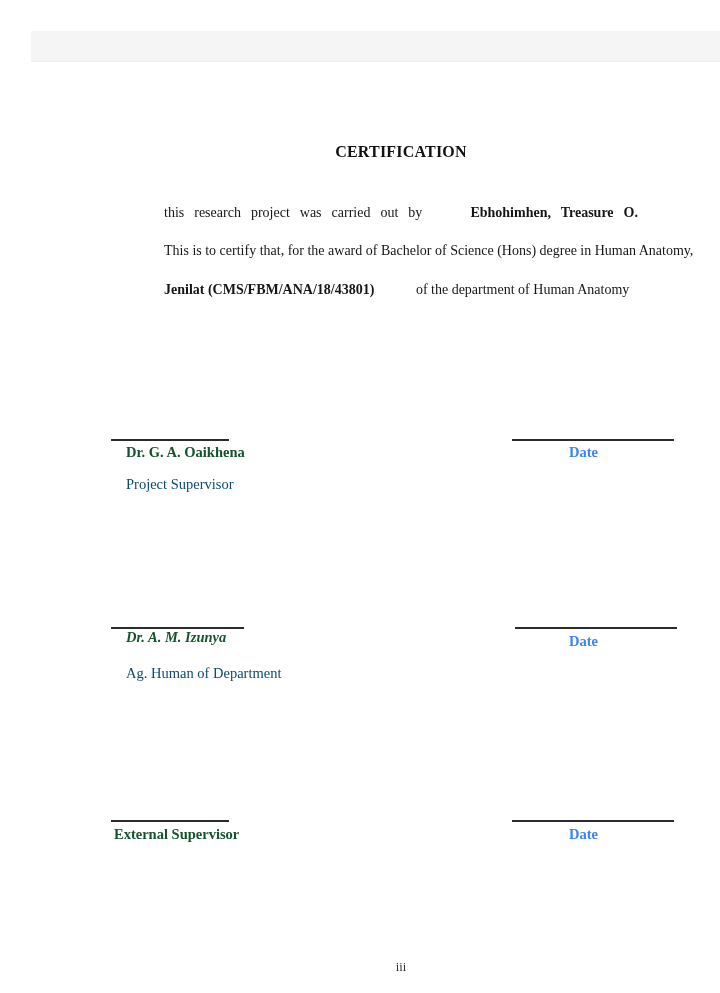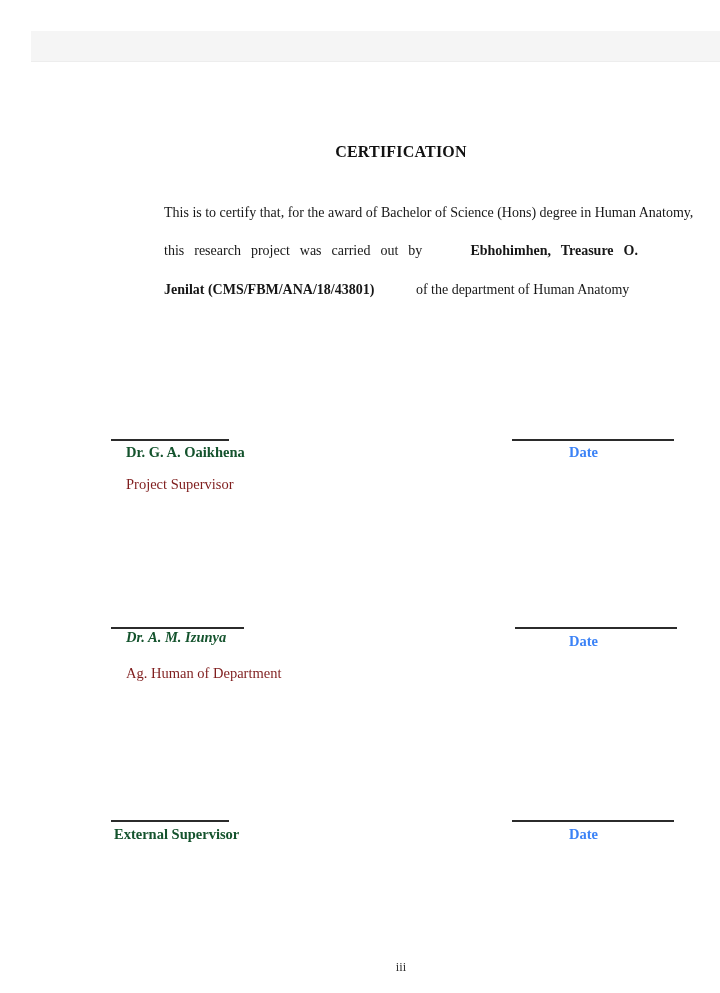--- a/index.html
+++ b/index.html
@@ -79,21 +79,21 @@
   .sig-name {
     position: absolute;
     font-weight: bold;
     font-size: 14.5px;
     color: #14532d;
     white-space: nowrap;
   }
   .sig-role {
     position: absolute;
     font-size: 14.5px;
-    color: #7f1d1d;
+    color: #0c4a6e;
     white-space: nowrap;
   }
   .date-label {
     position: absolute;
     left: 523px;
     font-weight: bold;
     font-size: 14.5px;
     color: #3b82f6;
   }
   .page-number {
@@ -125,22 +125,22 @@
 </head>
 <body>
 
 <div class="page">
 
   <div class="top-edge"></div>
 
   <h1 class="doc-title">CERTIFICATION</h1>
 
   <div class="paragraph">
+    <div class="para-line"><span>this research project was carried out by </span><span class="b">Ebhohimhen, Treasure O.</span></div>
     <div class="para-line"><span>This is to certify that, for the award of Bachelor of Science (Hons) degree in Human Anatomy,</span></div>
-    <div class="para-line"><span>this research project was carried out by </span><span class="b">Ebhohimhen, Treasure O.</span></div>
     <div class="para-line last"><span class="b">Jenilat (CMS/FBM/ANA/18/43801)</span><span> of the department of Human Anatomy</span></div>
   </div>
 
   <div>
     <div class="sig-line b1-line-left"></div>
     <div class="sig-line b1-line-right"></div>
     <div class="sig-name b1-name">Dr. G. A. Oaikhena</div>
     <div class="date-label b1-date">Date</div>
     <div class="sig-role b1-role">Project Supervisor</div>
   </div>

